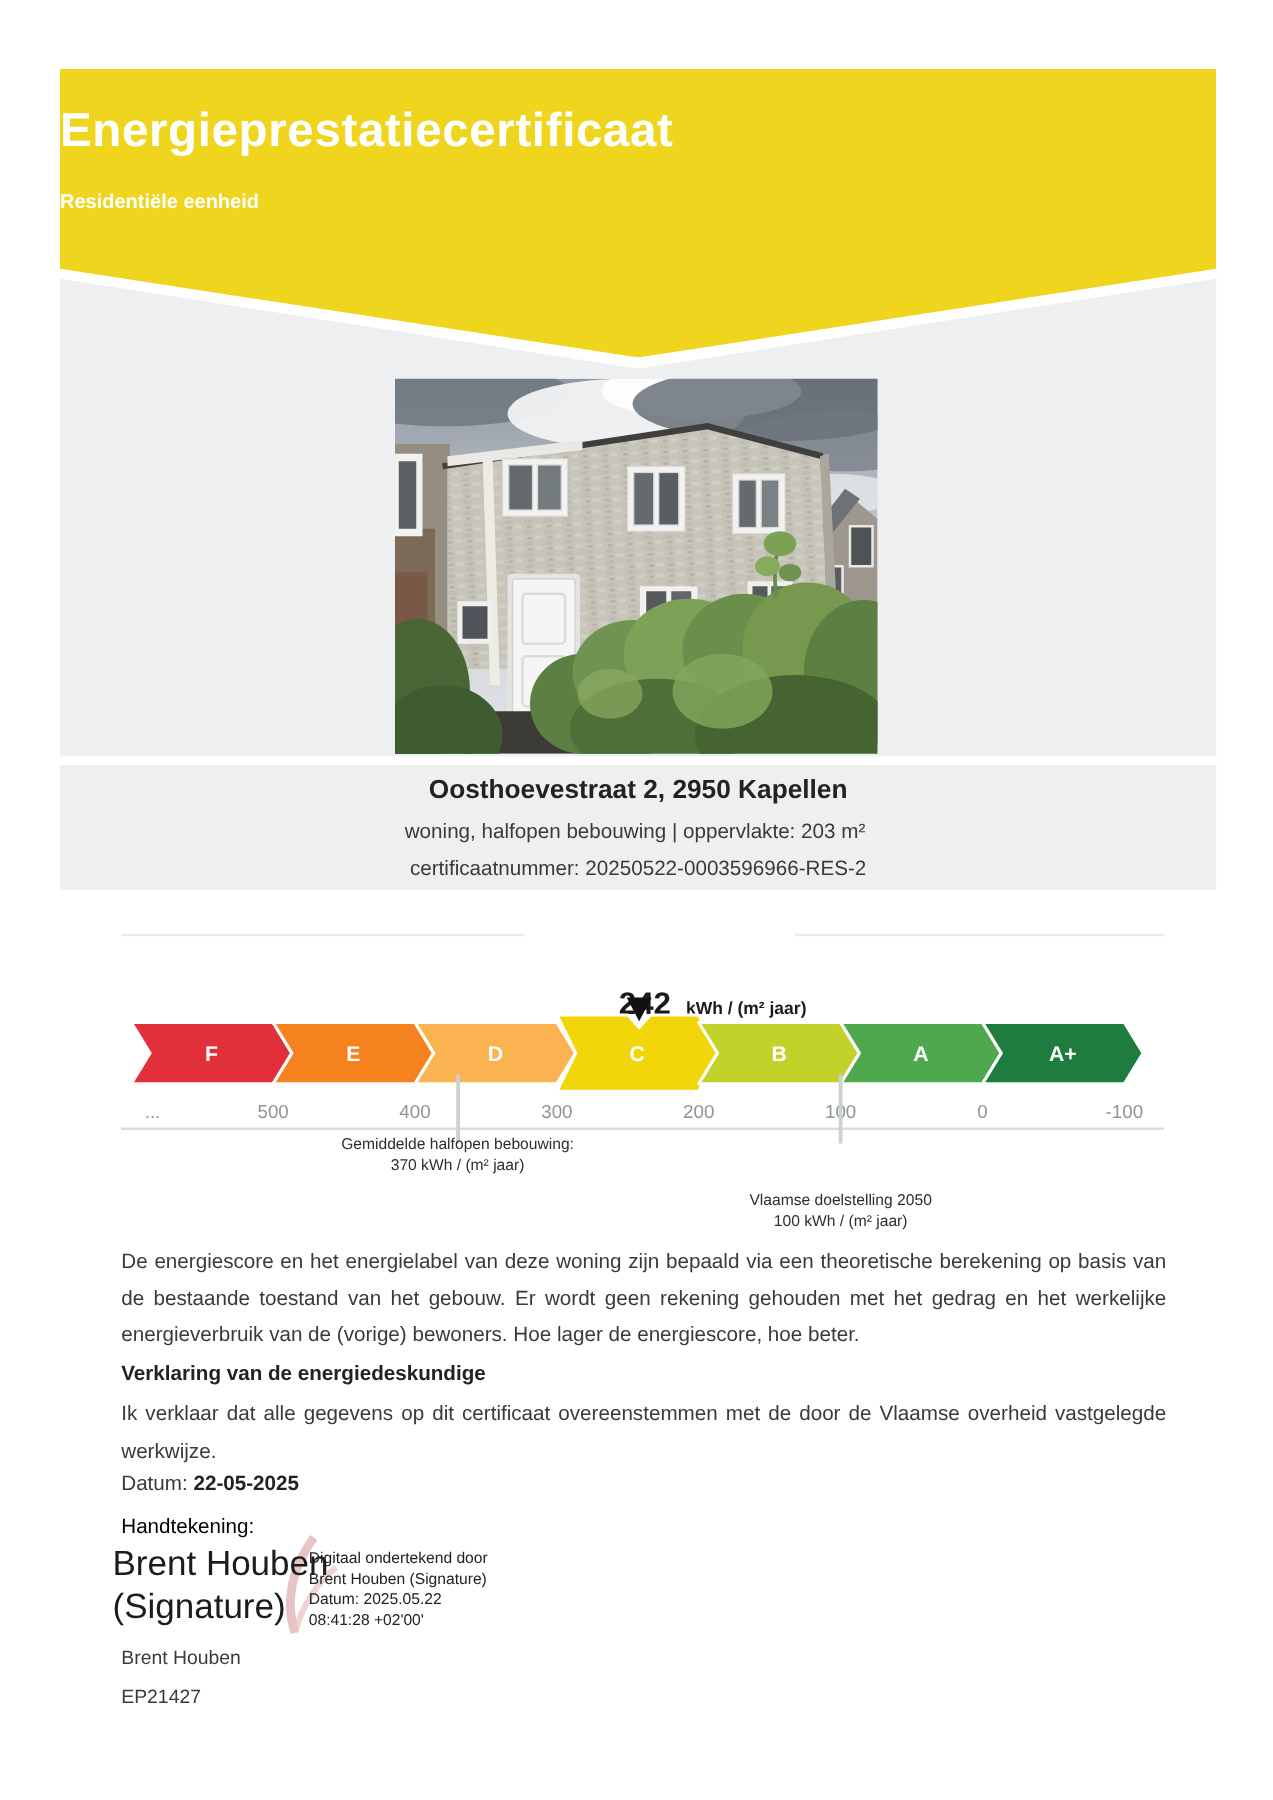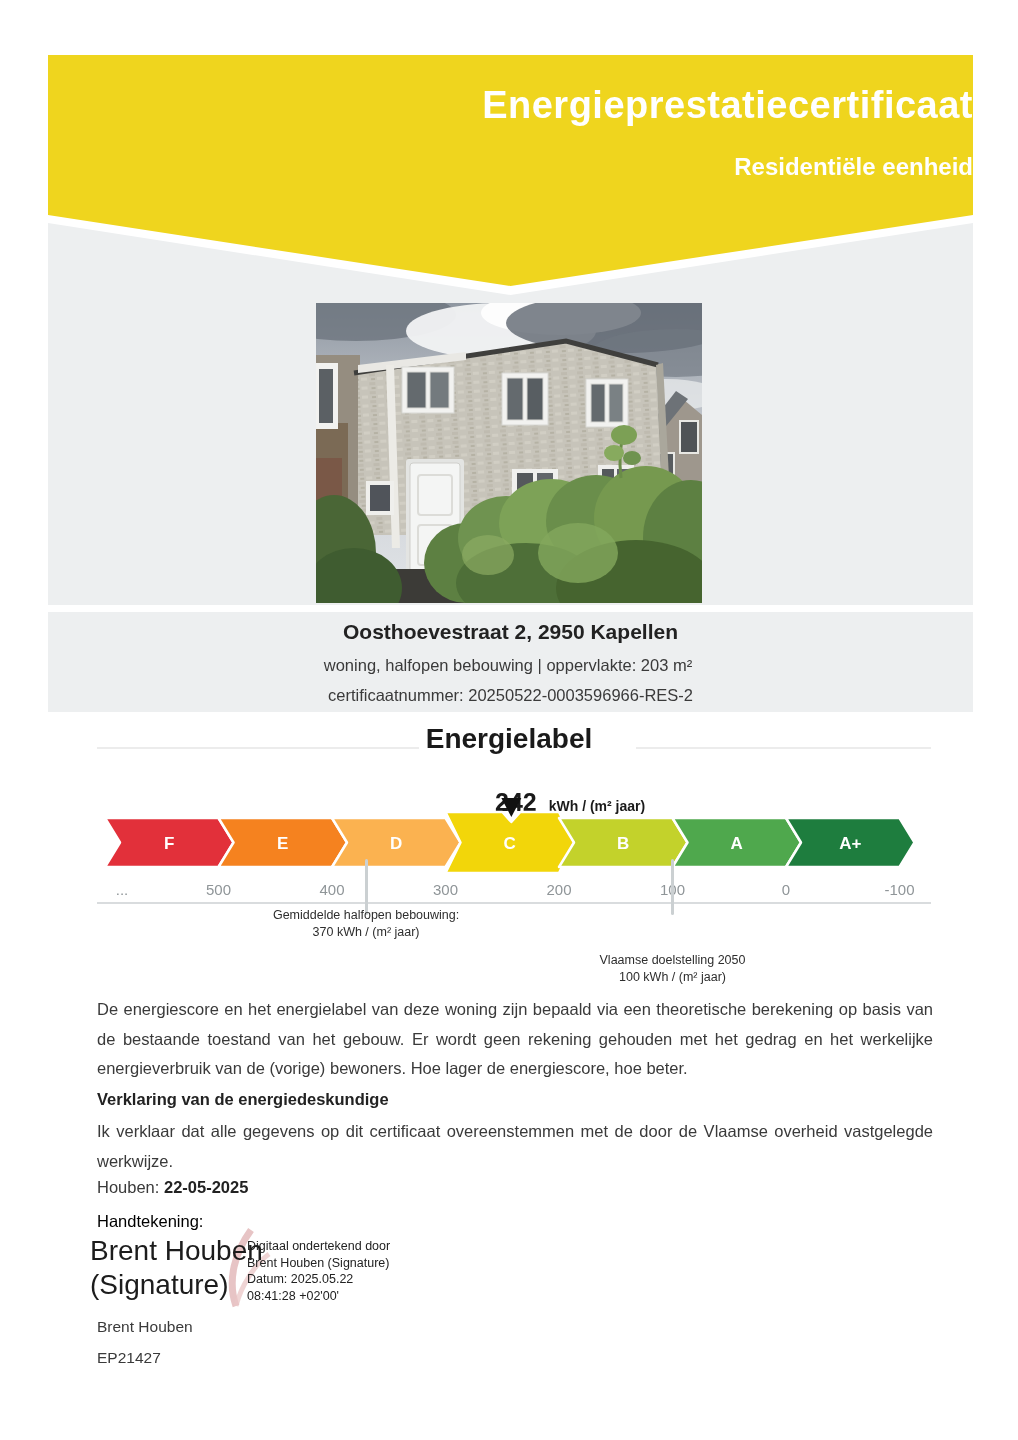--- a/index.html
+++ b/index.html
@@ -5,24 +5,24 @@
   html,body{margin:0;padding:0;background:#fff;}
   .page{position:relative;width:1018px;height:1440px;background:#fff;margin:0 auto;
         font-family:"Liberation Sans",sans-serif;color:#333;overflow:hidden;}
   .abs{position:absolute;}
 
   
   #banner-white{left:48px;top:55px;width:925px;height:240px;background:#ffffff;
     clip-path:polygon(0 0,100% 0,100% 70%,50% 100%,0 70%);}
   #banner{left:48px;top:55px;width:925px;height:231px;background:#EFD51E;
     clip-path:polygon(0 0,100% 0,100% 69.3%,50% 100%,0 69.3%);}
-  #banner-title{left:48px;top:84px;width:925px;text-align:right;color:#fff;
+  #banner-title{left:48px;top:84px;width:925px;text-align:left;color:#fff;
     font-size:38px;font-weight:bold;letter-spacing:.5px;}
-  #banner-subtitle{left:48px;top:153px;width:925px;text-align:right;color:#fff;
-    font-size:24px;font-weight:bold;}
+  #banner-subtitle{left:48px;top:153px;width:925px;text-align:left;color:#fff;
+    font-size:16px;font-weight:bold;}
 
   
   #gray-photo{left:48px;top:216px;width:925px;height:389px;background:#EDEFF0;}
   #gray-addr{left:48px;top:612px;width:925px;height:100px;background:#EDEFF0;}
 
   #photo{left:316px;top:303px;width:386px;height:300px;}
 
   #addr1{left:48px;top:620px;width:925px;text-align:center;font-size:21px;font-weight:bold;color:#222;}
   #addr2{left:48px;top:656px;width:920px;text-align:center;font-size:16.5px;color:#3a3a3a;}
   #addr3{left:48px;top:686px;width:925px;text-align:center;font-size:16.5px;color:#3a3a3a;}
@@ -169,21 +169,20 @@
       </g>
     </svg>
   </div>
 
   <div class="abs" id="addr1">Oosthoevestraat 2, 2950 Kapellen</div>
   <div class="abs" id="addr2">woning, halfopen bebouwing | oppervlakte: 203 m²</div>
   <div class="abs" id="addr3">certificaatnummer: 20250522-0003596966-RES-2</div>
 
   <div class="abs rule" id="rule-left"></div>
   <div class="abs rule" id="rule-right"></div>
-  <div class="abs" id="section-title">Energielabel</div>
 
   <div class="abs" id="score-row">
     <span id="score-value">242</span>
     <span id="score-unit">kWh / (m² jaar)</span>
   </div>
 
   <div class="abs" id="chart">
       <svg width="834" height="84" viewBox="0 0 834 84" style="position: absolute; left: 0px; top: 0px; overflow: visible;">
         <path d="M8,23 L121.5,23 L136.5,47.5 L121.5,72 L8,72 L23,47.5 Z" fill="#E2303A" stroke="#ffffff" stroke-width="2.5" stroke-linejoin="round"></path>
         <text x="72.25" y="53.5" text-anchor="middle" fill="#ffffff" font-size="17" font-weight="bold" font-family="&quot;Liberation Sans&quot;,sans-serif">F</text>
@@ -219,21 +218,21 @@
       <div class="ann" style="left: 575.5px; top: 157px;">
         <div>Vlaamse doelstelling 2050</div>
         <div>100 kWh / (m² jaar)</div>
       </div>
     </div>
 
   <div class="abs para" id="para1">De energiescore en het energielabel van deze woning zijn bepaald via een theoretische berekening op basis van de bestaande toestand van het gebouw. Er wordt geen rekening gehouden met het gedrag en het werkelijke energieverbruik van de (vorige) bewoners. Hoe lager de energiescore, hoe beter.</div>
   <div class="abs" id="decl-head">Verklaring van de energiedeskundige</div>
   <div class="abs para" id="para2">Ik verklaar dat alle gegevens op dit certificaat overeenstemmen met de door de Vlaamse overheid vastgelegde werkwijze.</div>
   <div class="abs" id="datum">
-    <span>Houben: </span><b>22-05-2025</b>
+    <span>Datum: </span><b>22-05-2025</b>
   </div>
   <div class="abs" id="handtekening">Handtekening:</div>
 
   <svg class="abs" id="adobe-mark" viewBox="0 0 80 86">
     <path d="M46,4 C30,26 22,54 31,80" stroke="#dfb0b1" stroke-width="7" fill="none" opacity="0.75"></path>
     <path d="M31,80 C36,60 50,38 64,28" stroke="#e9c6c6" stroke-width="5" fill="none" opacity="0.75"></path>
   </svg>
   <div class="abs" id="sig-name">
     <div>Brent Houben</div>
     <div>(Signature)</div>

